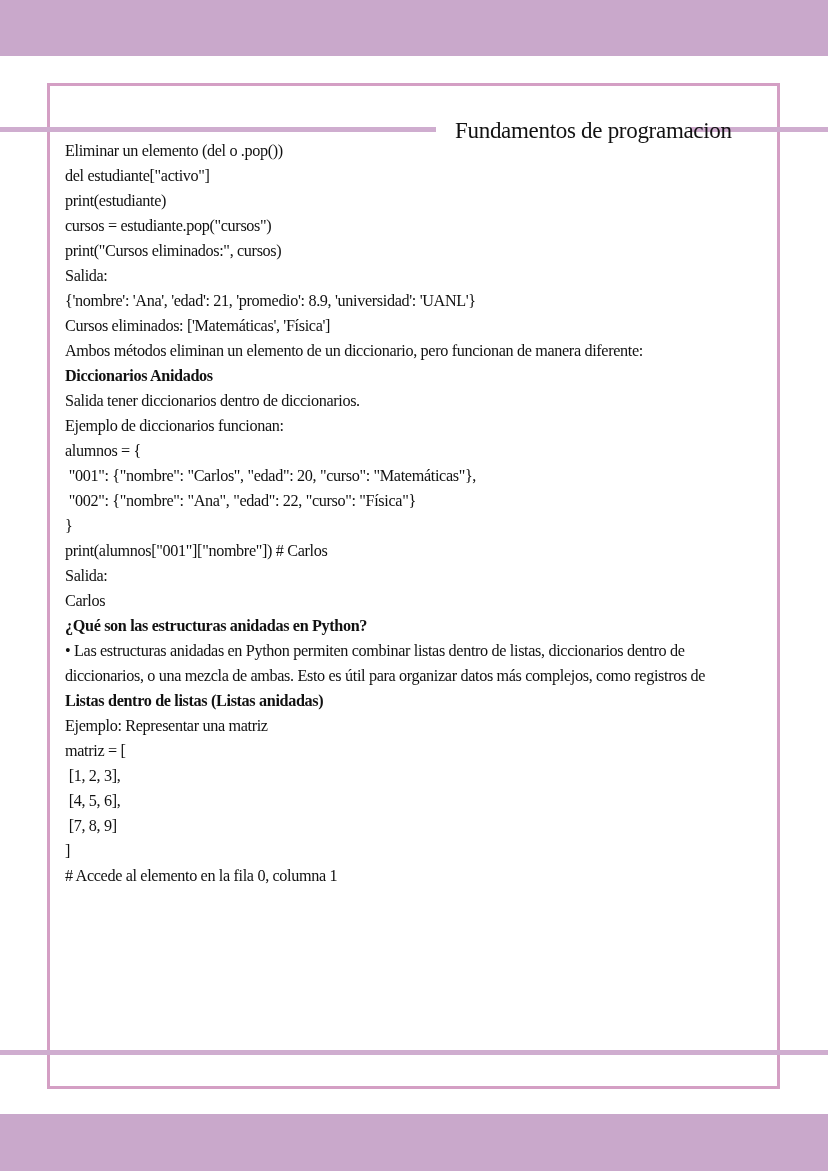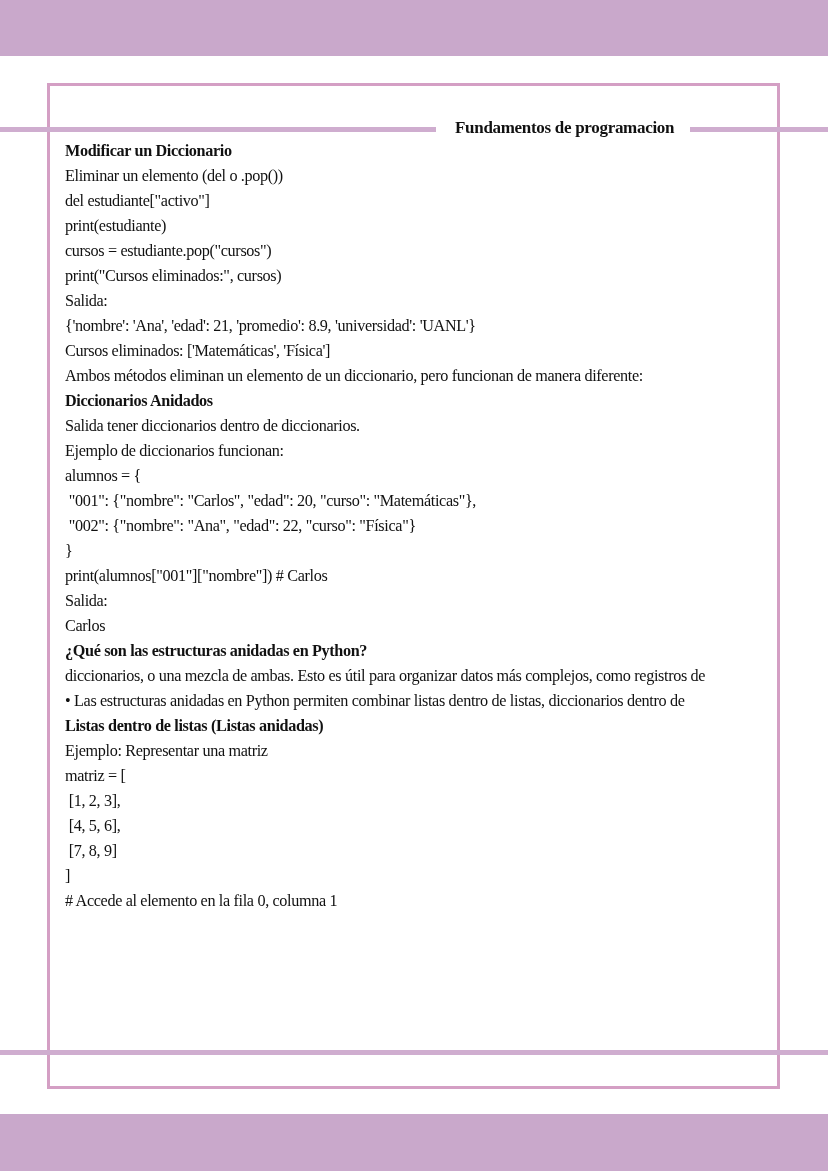--- a/index.html
+++ b/index.html
@@ -14,63 +14,62 @@
     .frame {
       position: absolute; left: 47px; top: 83px; width: 727px; height: 1000px;
       border: 3px solid #d49fc4;
     }
     .hline { position: absolute; height: 5px; background: #cfadcf; }
     .hl-top-left { left: 0; top: 127px; width: 436px; }
     .hl-top-right { left: 690px; top: 127px; width: 138px; }
     .hl-bottom { left: 0; top: 1050px; width: 828px; }
     .header-title {
       position: absolute; left: 455px; top: 118px;
-      font-size: 17px; font-weight: bold; letter-spacing: -0.3px;
+      font-size: 23px; font-weight: normal; letter-spacing: -0.3px;
       white-space: nowrap;
     }
     .content {
       position: absolute; left: 65px; top: 139px; width: 700px;
       font-size: 16.2px; line-height: 25px; letter-spacing: -0.35px;
     }
     .line { white-space: pre; }
     .bold { font-weight: bold; }
   </style>
 </head>
 <body>
 
 <div class="band-top"></div>
 <div class="frame"></div>
 <div class="hline hl-top-left"></div>
 <div class="hline hl-top-right"></div>
 <div class="header-title">Fundamentos de programacion</div>
 
 <div class="content">
-  <div class="line bold">Modificar un Diccionario</div>
   <div class="line">Eliminar un elemento (del o .pop())</div>
   <div class="line">del estudiante["activo"]</div>
   <div class="line">print(estudiante)</div>
   <div class="line">cursos = estudiante.pop("cursos")</div>
   <div class="line">print("Cursos eliminados:", cursos)</div>
   <div class="line">Salida:</div>
   <div class="line">{'nombre': 'Ana', 'edad': 21, 'promedio': 8.9, 'universidad': 'UANL'}</div>
   <div class="line">Cursos eliminados: ['Matemáticas', 'Física']</div>
   <div class="line">Ambos métodos eliminan un elemento de un diccionario, pero funcionan de manera diferente:</div>
   <div class="line bold">Diccionarios Anidados</div>
   <div class="line">Salida tener diccionarios dentro de diccionarios.</div>
   <div class="line">Ejemplo de diccionarios funcionan:</div>
   <div class="line">alumnos = {</div>
   <div class="line"> "001": {"nombre": "Carlos", "edad": 20, "curso": "Matemáticas"},</div>
   <div class="line"> "002": {"nombre": "Ana", "edad": 22, "curso": "Física"}</div>
   <div class="line">}</div>
   <div class="line">print(alumnos["001"]["nombre"]) # Carlos</div>
   <div class="line">Salida:</div>
   <div class="line">Carlos</div>
   <div class="line bold">¿Qué son las estructuras anidadas en Python?</div>
+  <div class="line">• Las estructuras anidadas en Python permiten combinar listas dentro de listas, diccionarios dentro de</div>
   <div class="line">diccionarios, o una mezcla de ambas. Esto es útil para organizar datos más complejos, como registros de</div>
-  <div class="line">• Las estructuras anidadas en Python permiten combinar listas dentro de listas, diccionarios dentro de</div>
   <div class="line bold">Listas dentro de listas (Listas anidadas)</div>
   <div class="line">Ejemplo: Representar una matriz</div>
   <div class="line">matriz = [</div>
   <div class="line"> [1, 2, 3],</div>
   <div class="line"> [4, 5, 6],</div>
   <div class="line"> [7, 8, 9]</div>
   <div class="line">]</div>
   <div class="line"># Accede al elemento en la fila 0, columna 1</div>
 </div>
 

